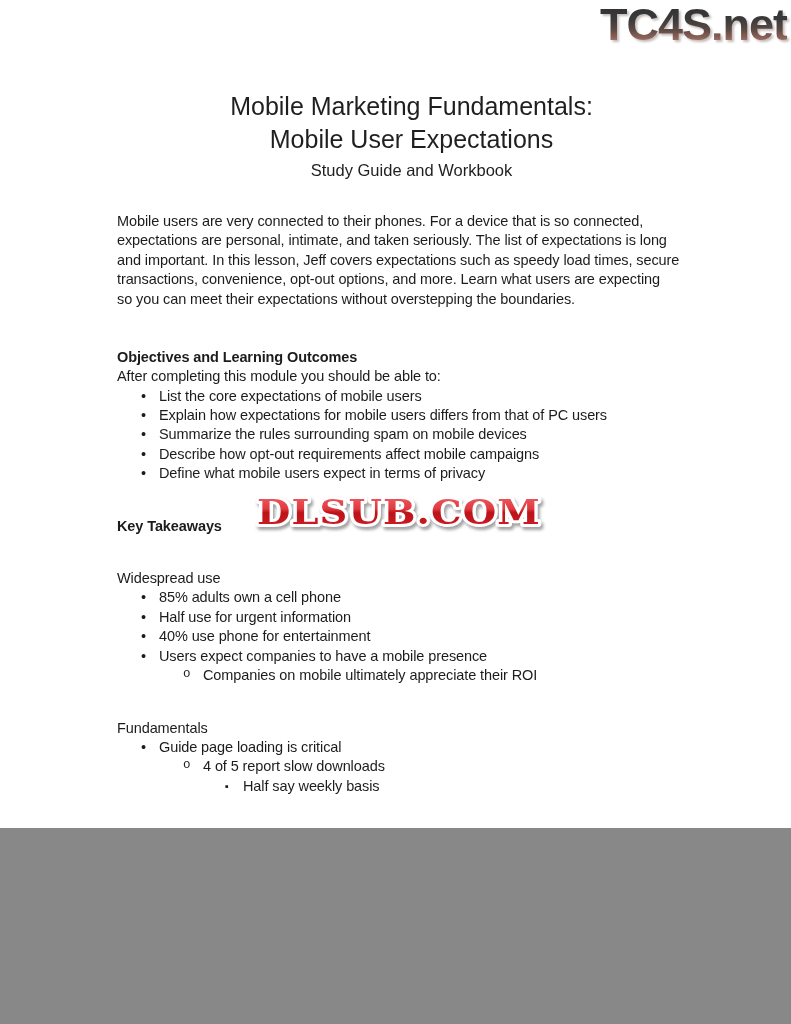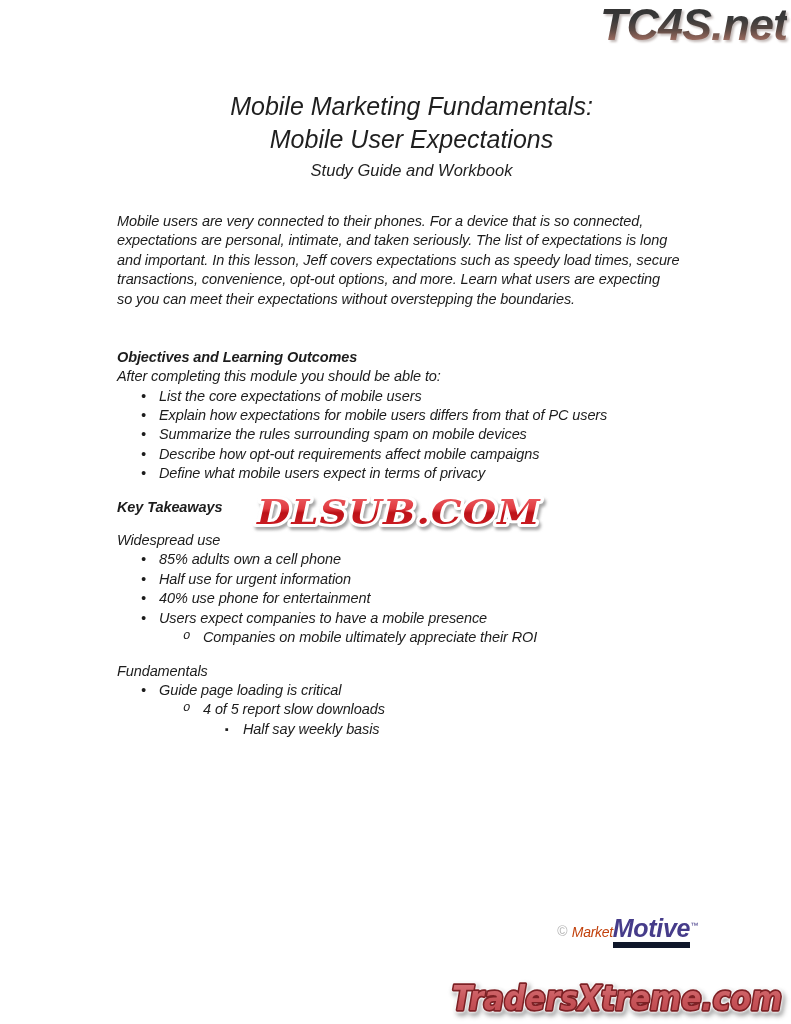--- a/index.html
+++ b/index.html
@@ -1,19 +1,19 @@
 <!DOCTYPE html>
 <html><head>
 <meta charset="utf-8">
 <style>
   html,body{margin:0;padding:0;background:#888;}
   .page{
-    position:relative; width:791px; height:1024px; margin:0 auto;
+    position:relative; width:791px; height:828px; margin:0 auto;
     background:#ffffff; overflow:hidden;
-    font-family:"Liberation Sans", sans-serif; color:#1c1c1c;font-style:italic;
+    font-family:"Liberation Sans", sans-serif; color:#1c1c1c;
   }
 
   
   .tc4s{
     position:absolute; top:2px; right:4px;
     font-family:"Liberation Sans", sans-serif;
     font-size:45px; font-weight:800; letter-spacing:-1px;
     background:linear-gradient(180deg,#2f2f2f 0%,#3a3a3a 38%,#5c4a44 62%,#8e6358 80%,#c7a49a 100%);
     -webkit-background-clip:text; background-clip:text; color:transparent;
     filter:drop-shadow(2px 2px 1px rgba(85,60,55,0.35));
@@ -25,21 +25,21 @@
   .title-line{font-size:25px; line-height:33px; font-weight:400;}
   .subtitle{font-size:16.5px; line-height:29px; font-weight:400;text-align:center;}
 
   
   .content{
     position:absolute; left:117px; top:212px; width:620px;
     font-size:14.5px; line-height:19.4px; letter-spacing:-0.1px;
   }
   .content .h{font-weight:700; white-space:nowrap;}
   .content .line{white-space:nowrap;}
-  .gap1{margin-top:14px;}
+  .gap1{margin-top:33px;}
   .gap2{margin-top:38.8px;}
   ul.blist{list-style:none; margin:0; padding:0;}
   ul.blist li{position:relative; white-space:nowrap;}
   li.l1{padding-left:42px;}
   li.l1::before{content:"\2022"; position:absolute; left:24px; top:0;}
   li.l2{padding-left:86px;}
   li.l2::before{content:"o"; position:absolute; left:66px; top:-1px; font-size:12.5px; font-family:"Liberation Mono", monospace;}
   li.l3{padding-left:126px;}
   li.l3::before{content:"\25AA"; position:absolute; left:108px; top:0; font-size:11px;}
   .spacer{display:inline-block; width:278px;}

